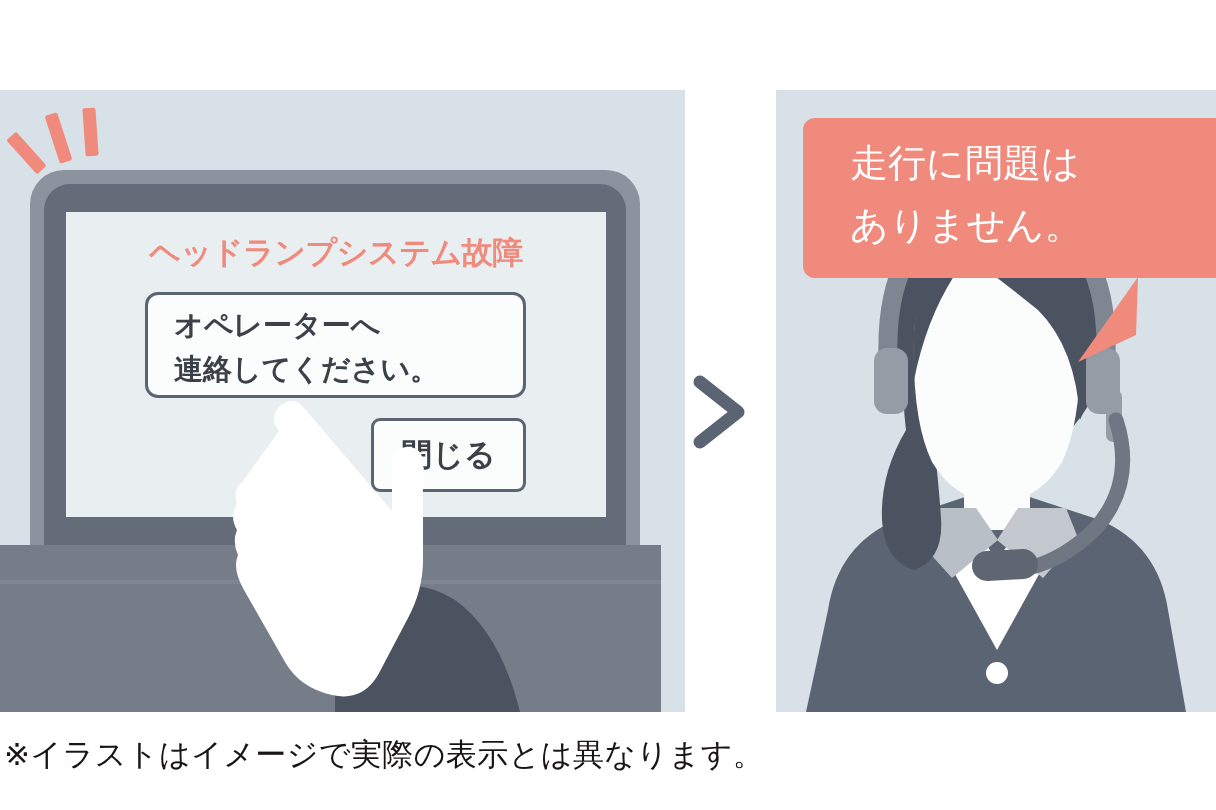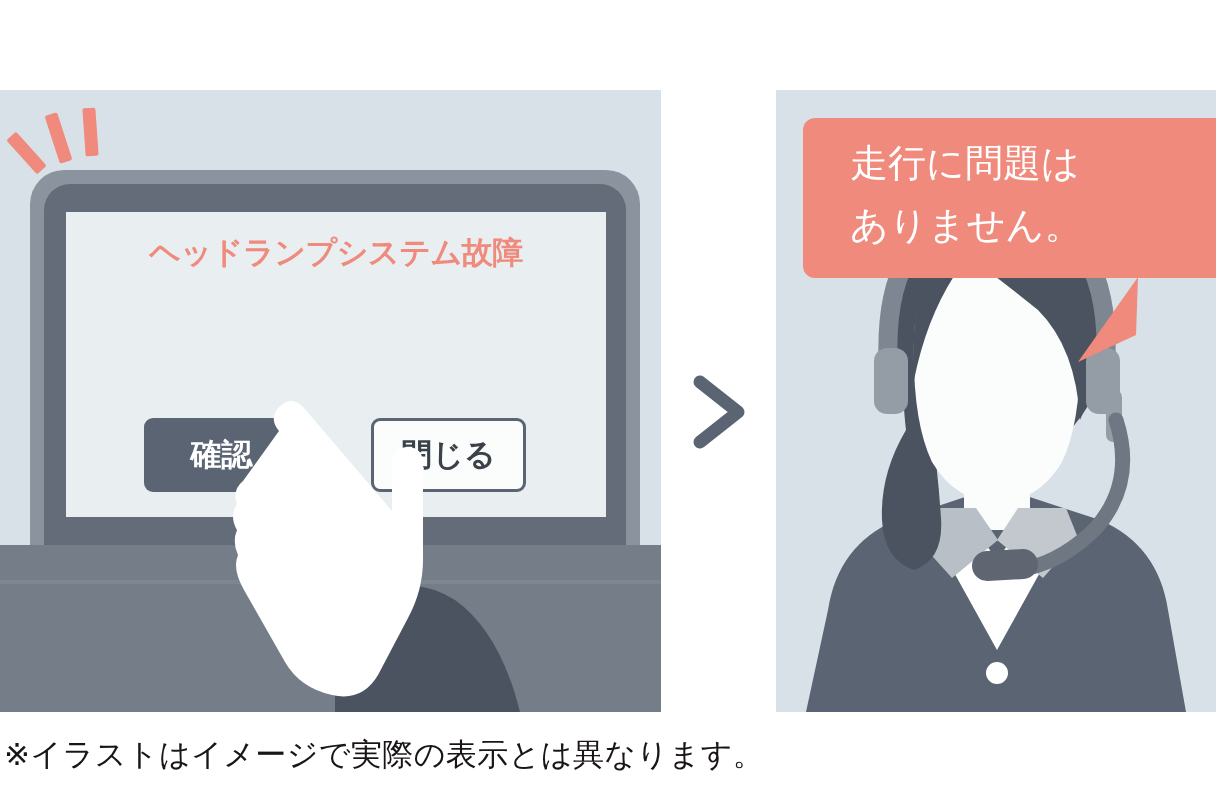--- a/index.html
+++ b/index.html
@@ -14,21 +14,21 @@
     font-family: "Liberation Sans", "DejaVu Sans", sans-serif;
     overflow: hidden;
   }
 
   
   .panel {
     position: absolute;
     background: #d9e1e8;
     overflow: hidden;
   }
-  #left-panel  { left: 0;    top: 90px; width: 661px; height: 622px; }
+  #left-panel  { left: 0;    top: 90px; width: 661px; height: 622px; padding-left: 24px; }
   #right-panel { left: 776px; top: 90px; width: 440px; height: 622px; }
 
   
   .flash {
     position: absolute;
     background: #ef8a7d;
     border-radius: 2px;
   }
   #flash-a { left: 20px;  top: 130px; width: 13px; height: 46px; transform: rotate(-42deg); }
   #flash-b { left: 52px;  top: 113px; width: 13px; height: 50px; transform: rotate(-18deg); }
@@ -188,22 +188,25 @@
   <div id="dash-lowerband" style="left:0;top:455px;width:661px;height:167px;"></div>
   <div id="dash-seam" style="left:0;top:490px;"></div>
 
   <div id="dash-outer" style="top:80px;">
     <div id="dash-inner"></div>
   </div>
 
   <div id="screen" style="top:122px;">
     <div id="screen-title">ヘッドランプシステム故障</div>
 
-
-    <div id="btn-confirm" class="screen-btn">確認</div>
+    <div id="message-box">
+      <div id="message-text">オペレーターへ
+連絡してください。</div>
+    </div>
+
     <div id="btn-close" class="screen-btn">閉じる</div>
   </div>
 
   <div class="flash" id="flash-a" style="top:40px;"></div>
   <div class="flash" id="flash-b" style="top:23px;"></div>
   <div class="flash" id="flash-c" style="top:18px;"></div>
 
   <svg id="hand-layer" style="left:0;top:0;" viewBox="0 0 661 622">
 
     <path d="M335 555 L360 520 Q405 478 455 510 Q500 542 520 622 L335 622 Z" fill="#4c5360"></path>

